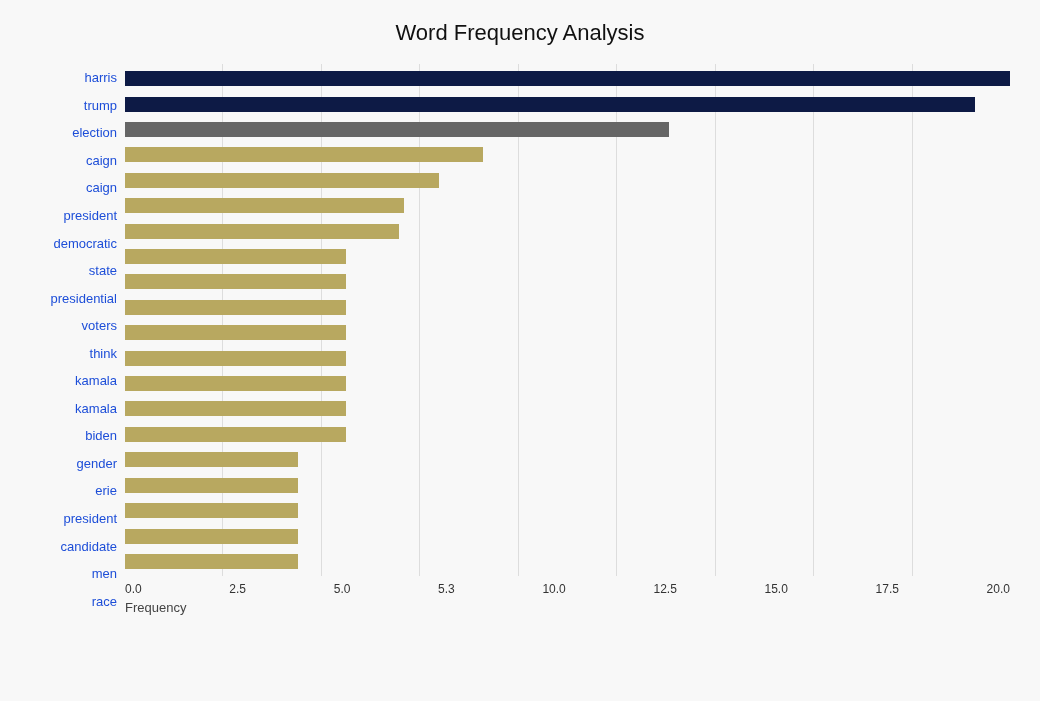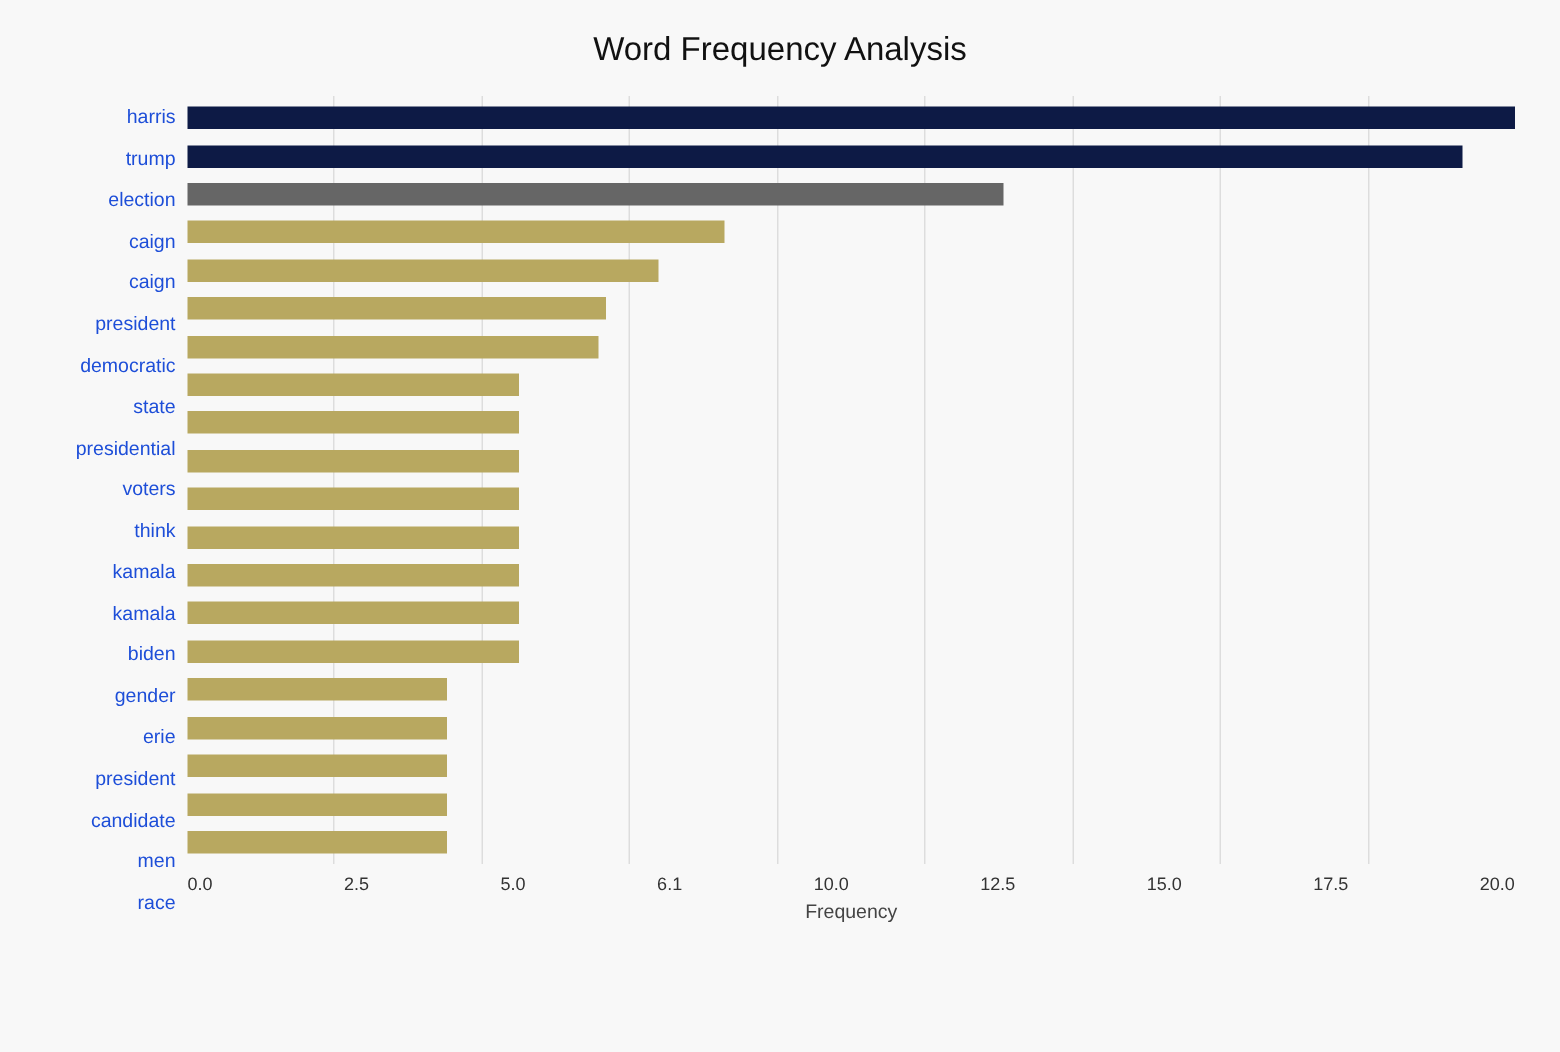--- a/index.html
+++ b/index.html
@@ -96,21 +96,21 @@
       padding-top: 6px;
       padding-left: 0;
       gap: 44px;
     }
     .x-tick {
       font-size: 12px;
       color: #333;
       text-align: center;
     }
     .x-axis-label {
-      text-align: center;
+      text-align: left;
       font-size: 13px;
       color: #444;
       margin-top: 4px;
     }
   </style>
 </head>
 <body>
 
 <div class="chart-container">
   <div class="chart-title">Word Frequency Analysis</div>
@@ -210,21 +210,21 @@
             </div>
             <div class="bar-row">
               <div class="bar" style="width: 19.5%; background-color: rgb(184, 168, 96);"></div>
             </div>
           </div>
       </div>
       <div class="x-axis" id="x-axis">
           <div class="x-tick">0.0</div>
           <div class="x-tick">2.5</div>
           <div class="x-tick">5.0</div>
-          <div class="x-tick">6.1</div>
+          <div class="x-tick">5.3</div>
           <div class="x-tick">10.0</div>
           <div class="x-tick">12.5</div>
           <div class="x-tick">15.0</div>
           <div class="x-tick">17.5</div>
           <div class="x-tick">20.0</div>
         </div>
       <div class="x-axis-label">Frequency</div>
     </div>
   </div>
 </div>

